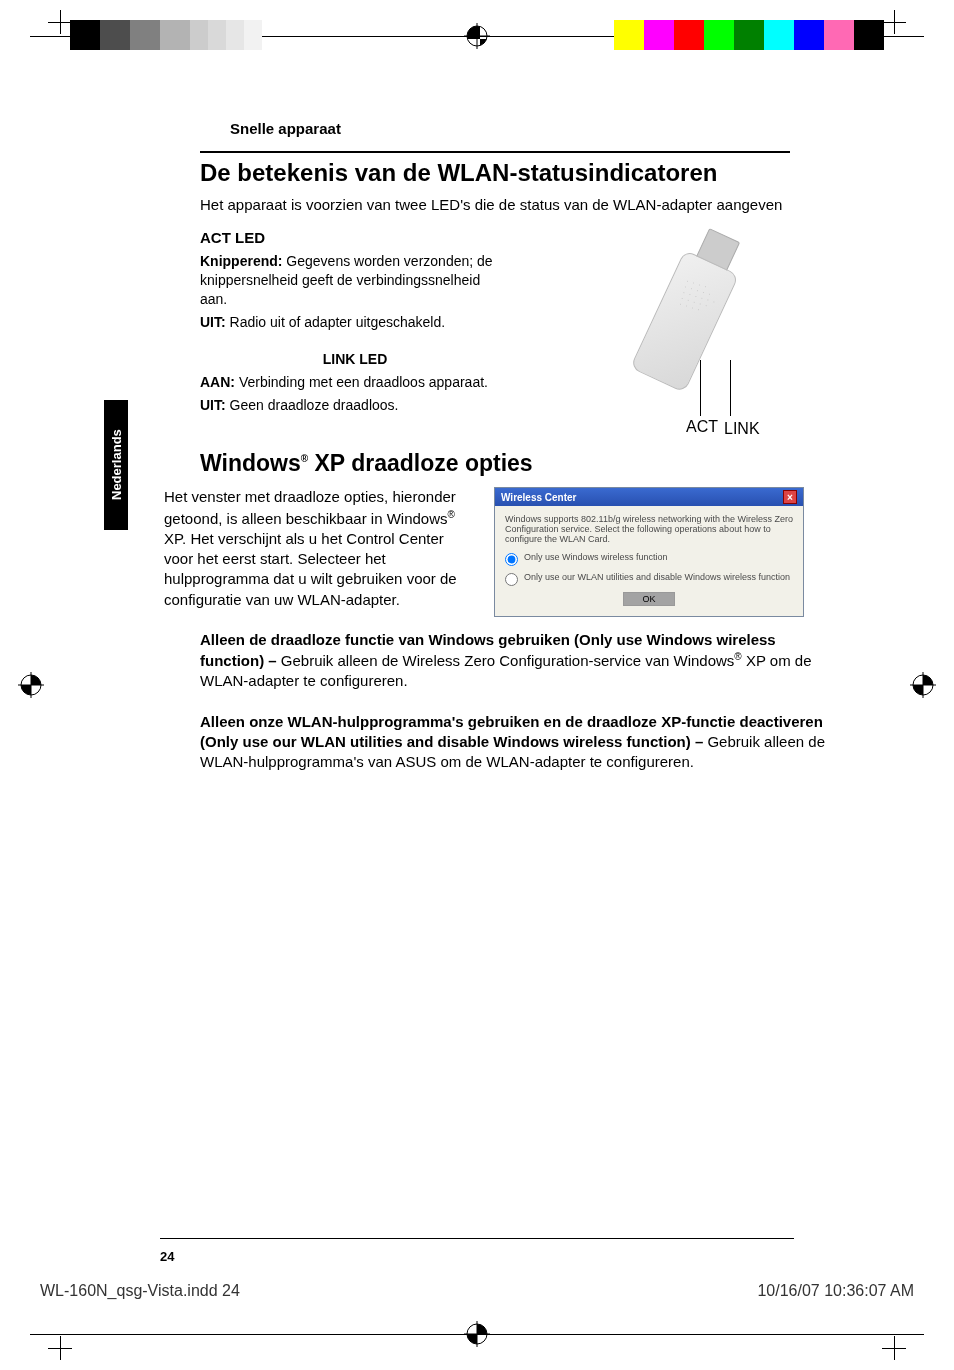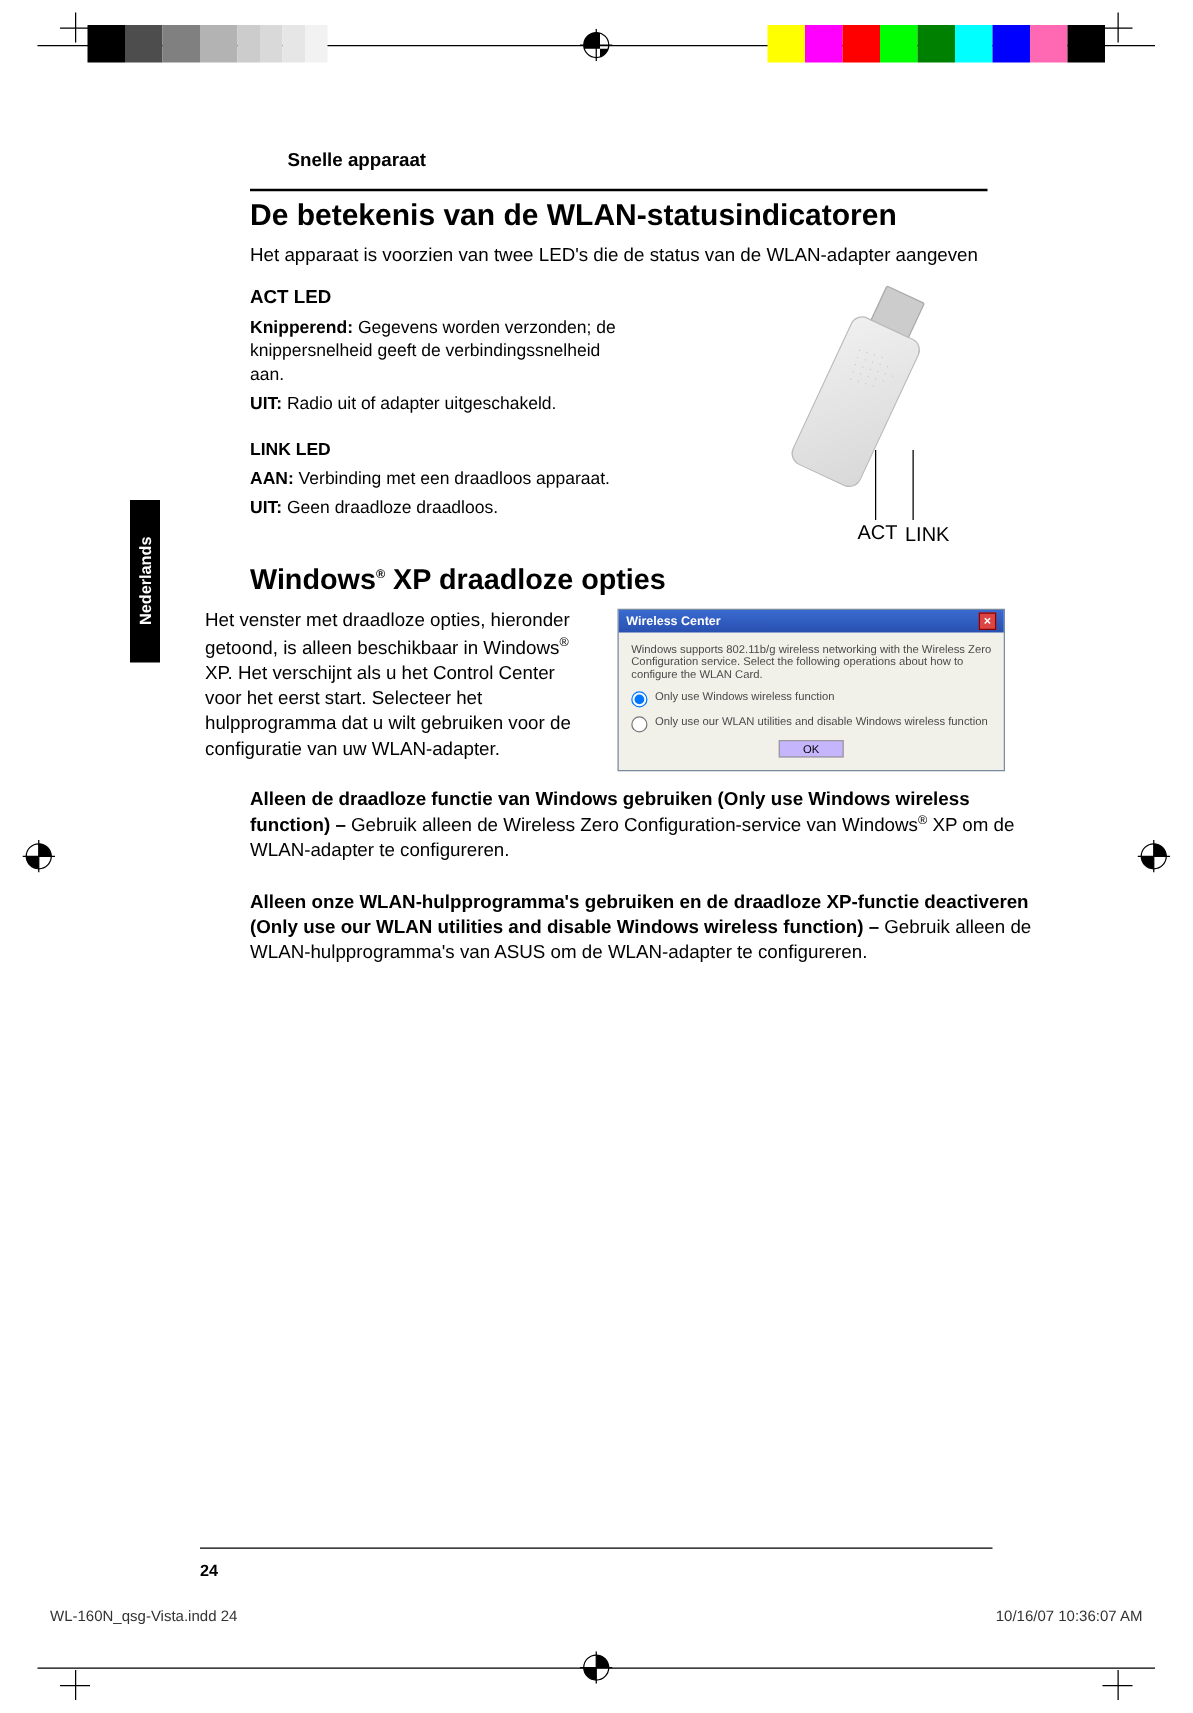--- a/index.html
+++ b/index.html
@@ -162,21 +162,21 @@
     line-height: 14px;
     border: 1px solid #800;
   }
   .win-body { padding: 8px 10px 10px; color: #4a4a4a; }
   .win-body p { margin-bottom: 8px; }
   .win-radio { display: flex; align-items: flex-start; gap: 6px; margin: 6px 0; }
   .win-radio input { margin-top: 1px; }
   .win-ok { text-align: center; margin-top: 6px; }
   .win-ok button {
     font-size: 9px; padding: 1px 18px;
-    background: #c4b5fd; border: 1px solid #999;
+    background: #a3a3a3; border: 1px solid #999;
   }
   .option-block {
     margin-left: 100px;
     width: 640px;
     font-size: 15px;
     line-height: 1.35;
     margin-top: 20px;
   }
   .option-block .b { font-weight: bold; }
   .sup { font-size: 10px; vertical-align: super; }
@@ -204,21 +204,21 @@
     border-top: 1px solid #000;
     padding-top: 10px;
     margin: 0 100px 0 100px;
   }
   .page-num { font-weight: bold; font-size: 13px; float: left; }
   .page-product { font-weight: bold; font-size: 14px; text-align: center; }
   
   .job-footer {
     position: absolute;
     left: 40px; right: 40px; bottom: 70px;
-    font-size: 12px; color: #333;
+    font-size: 16px; color: #333;
     display: flex; justify-content: space-between;
   }
 </style>
 </head>
 <body>
 
 <div class="crop tl"></div>
 <div class="crop tr"></div>
 <div class="crop bl"></div>
 <div class="crop br"></div>
@@ -287,21 +287,21 @@
 
   <div class="sub">ACT LED</div>
 
   <div class="col-wrap">
     <div class="left-text">
       <div class="led-block">
         <p><b>Knipperend:</b> <span>Gegevens worden verzonden; de knippersnelheid geeft de verbindingssnelheid aan.</span></p>
         <p><b>UIT:</b> <span>Radio uit of adapter uitgeschakeld.</span></p>
       </div>
       <div class="led-block" style="margin-top:18px;">
-        <p style="font-weight:bold;">LINK LED</p>
+        <p style="font-weight:bold;text-align:center;">LINK LED</p>
         <p><b>AAN:</b> <span>Verbinding met een draadloos apparaat.</span></p>
         <p><b>UIT:</b> <span>Geen draadloze draadloos.</span></p>
       </div>
     </div>
 
     <div class="adapter">
       <div class="usbstick">
         <div class="usbplug"></div>
         <div class="usbbody"></div>
         <div class="dots">· · · ·<br>· · · · ·<br>· · · · · ·<br>· · · · ·<br>· · · ·</div>

